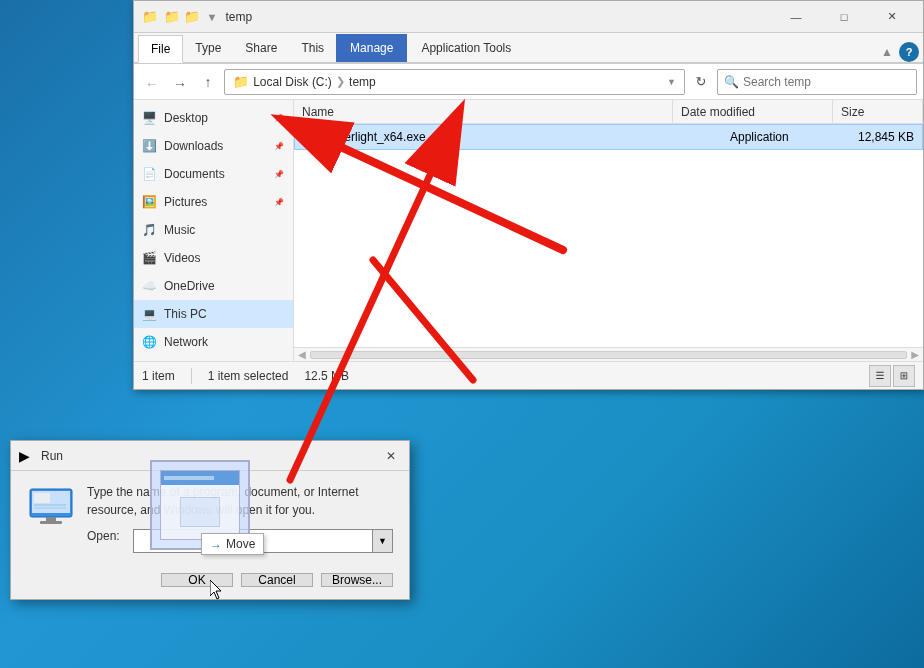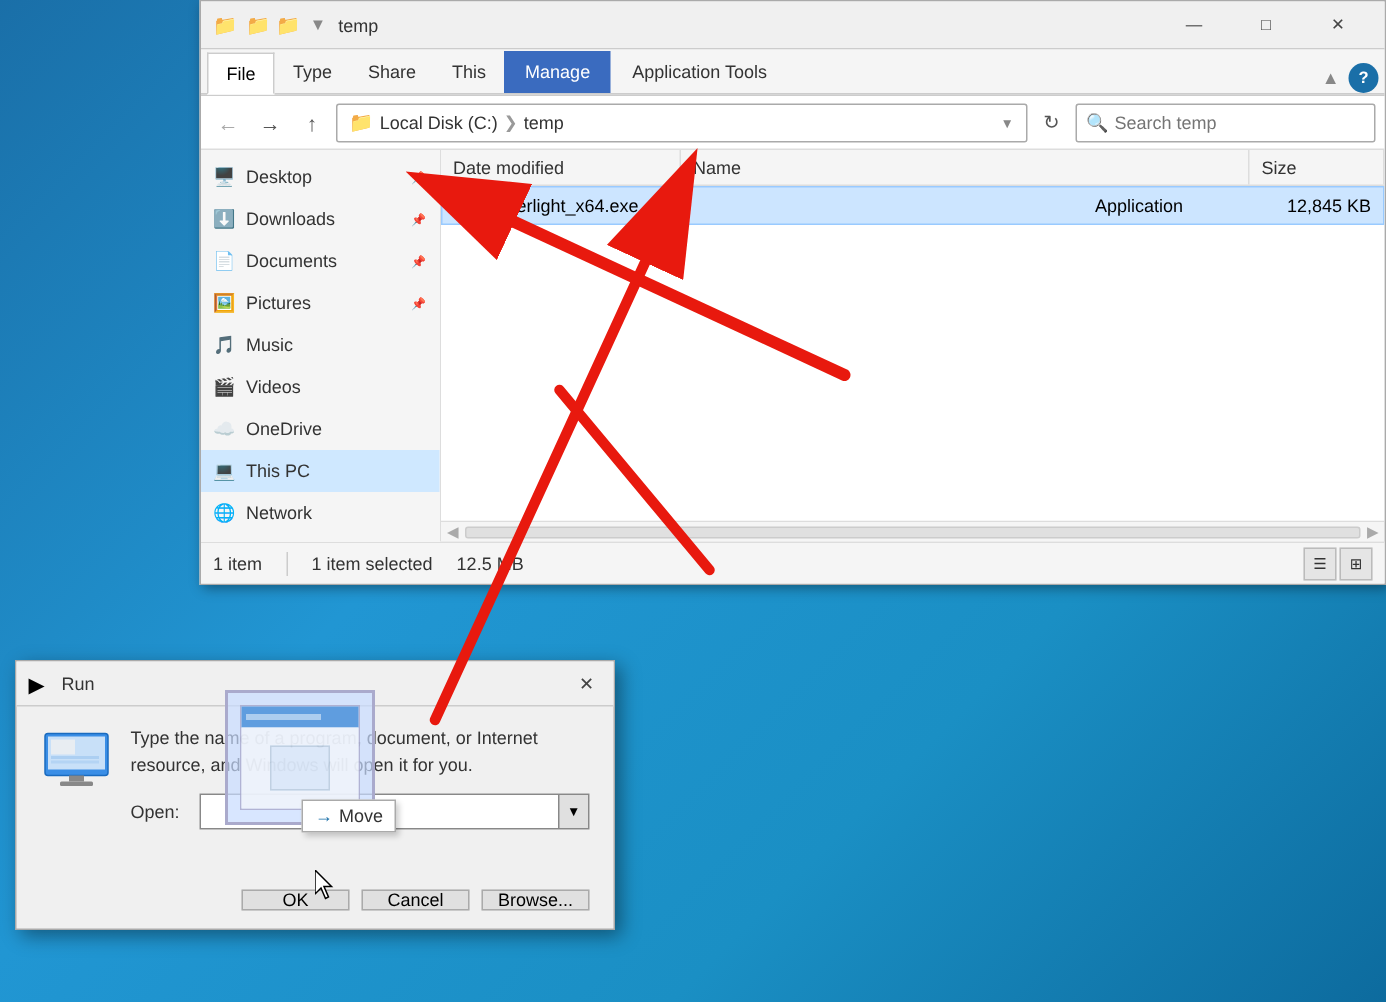--- a/index.html
+++ b/index.html
@@ -432,23 +432,22 @@
 
     .run-description {
       font-size: 12px;
       color: #333;
       line-height: 1.5;
       margin-bottom: 10px;
     }
 
     .run-open-row {
       display: flex;
-      align-items: center;
       gap: 8px;
-      margin-bottom: 20px;
+      margin-bottom: 0;
     }
 
     .run-open-label {
       font-size: 12px;
       color: #333;
       min-width: 38px;
     }
 
     .run-open-input-wrapper {
       flex: 1;
@@ -645,22 +644,22 @@
       <div style="display:flex; align-items:center; padding: 2px 4px; margin-top:4px;">
         
         
       </div>
     </div>
 
     <div style="flex:1; display:flex; flex-direction:column; overflow:hidden;">
       <div class="file-list">
 
         <div class="file-list-header">
+          <div class="col-header col-name">Name</div>
           <div class="col-header col-date">Date modified</div>
-          <div class="col-header col-name">Name</div>
           <div class="col-header col-size">Size</div>
         </div>
 
         <div class="file-row selected">
           <div class="file-cell file-name-cell col-name">
             <div class="file-icon">
               <span style="font-size:8px;color:#fff;">exe</span>
             </div>
             <span>Silverlight_x64.exe</span>
           </div>

